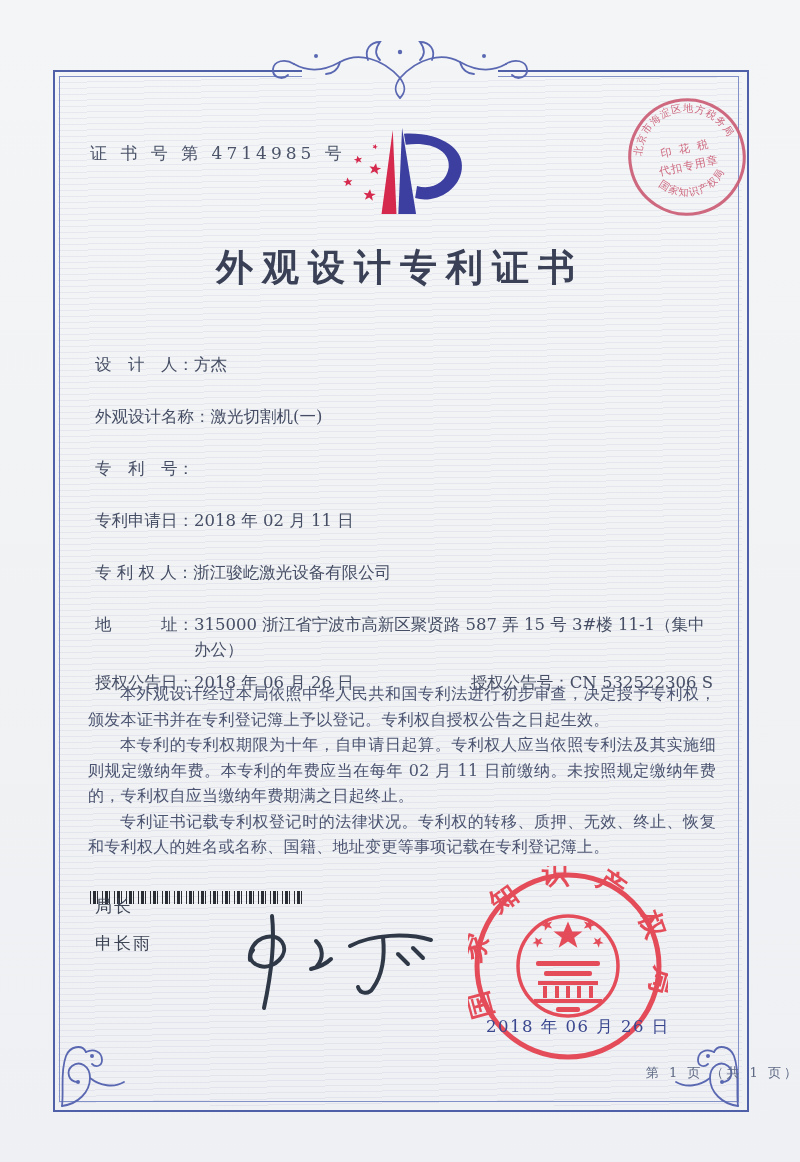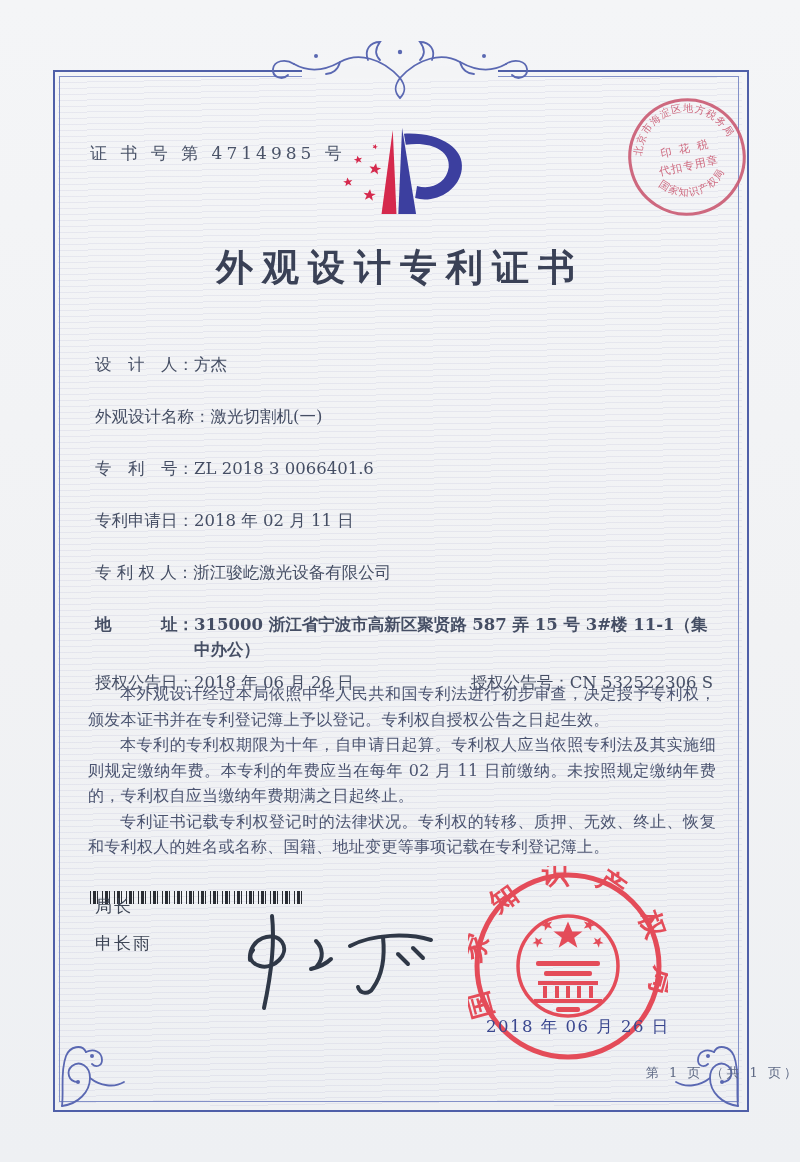--- a/index.html
+++ b/index.html
@@ -14,21 +14,21 @@
   .frame-in{position:absolute;left:59px;top:76px;width:678px;height:1024px;border:1px solid #8290c8;}
   .cert-no{position:absolute;left:90px;top:116px;font-size:17px;letter-spacing:4px;color:#4a5368;margin-top:26px;}
   .title{position:absolute;left:0;top:243px;width:800px;margin:0;text-align:center;
         font-size:37px;font-weight:600;letter-spacing:9px;color:#3a4156;}
   .logo{position:absolute;left:333px;top:122px;}
   .tax-stamp{position:absolute;left:624px;top:94px;transform:rotate(-12deg);opacity:.88;}
   .fields{position:absolute;left:95px;top:352px;width:618px;font-size:16.5px;color:#454e64;}
   .field-row{display:flex;line-height:25px;margin-bottom:27px;}
   .flabel{white-space:pre;flex:0 0 auto;}
   .fvalue{flex:1 1 auto;}
-  .row-addr{margin-bottom:8px;font-weight:bold;}
+  .row-addr{margin-bottom:8px;}
   .row-grant{display:flex;justify-content:space-between;line-height:25px;}
   .pair{display:flex;align-items:flex-end;}
   .paragraphs{position:absolute;left:88px;top:681px;width:628px;}
   .paragraphs p{margin:0;text-indent:2em;text-align:justify;font-size:16px;
         line-height:25.5px;letter-spacing:.3px;color:#4b5470;}
   .barcode{position:absolute;left:90px;top:891px;width:212px;height:13px;
         background:repeating-linear-gradient(90deg,#2a2d33 0 1.5px,transparent 1.5px 3px,#2a2d33 3px 6px,transparent 6px 7px,#2a2d33 7px 8.5px,transparent 8.5px 12px);}
   .director{position:absolute;left:95px;top:895px;font-size:17px;color:#3e4656;
         font-family:"DejaVu Sans","Liberation Sans",sans-serif;}
   .director div{margin-bottom:14px;letter-spacing:2px;}
@@ -138,21 +138,20 @@
     <div class="field-row">
       <span class="flabel">设　计　人：</span>
       <span class="fvalue">方杰</span>
     </div>
     <div class="field-row">
       <span class="flabel">外观设计名称：</span>
       <span class="fvalue">激光切割机(一)</span>
     </div>
     <div class="field-row">
       <span class="flabel">专　利　号：</span>
-      <span class="fvalue">ZL 2018 3 0066401.6</span>
     </div>
     <div class="field-row">
       <span class="flabel">专利申请日：</span>
       <span class="fvalue">2018 年 02 月 11 日</span>
     </div>
     <div class="field-row">
       <span class="flabel">专 利 权 人：</span>
       <span class="fvalue">浙江骏屹激光设备有限公司</span>
     </div>
     <div class="field-row row-addr">

